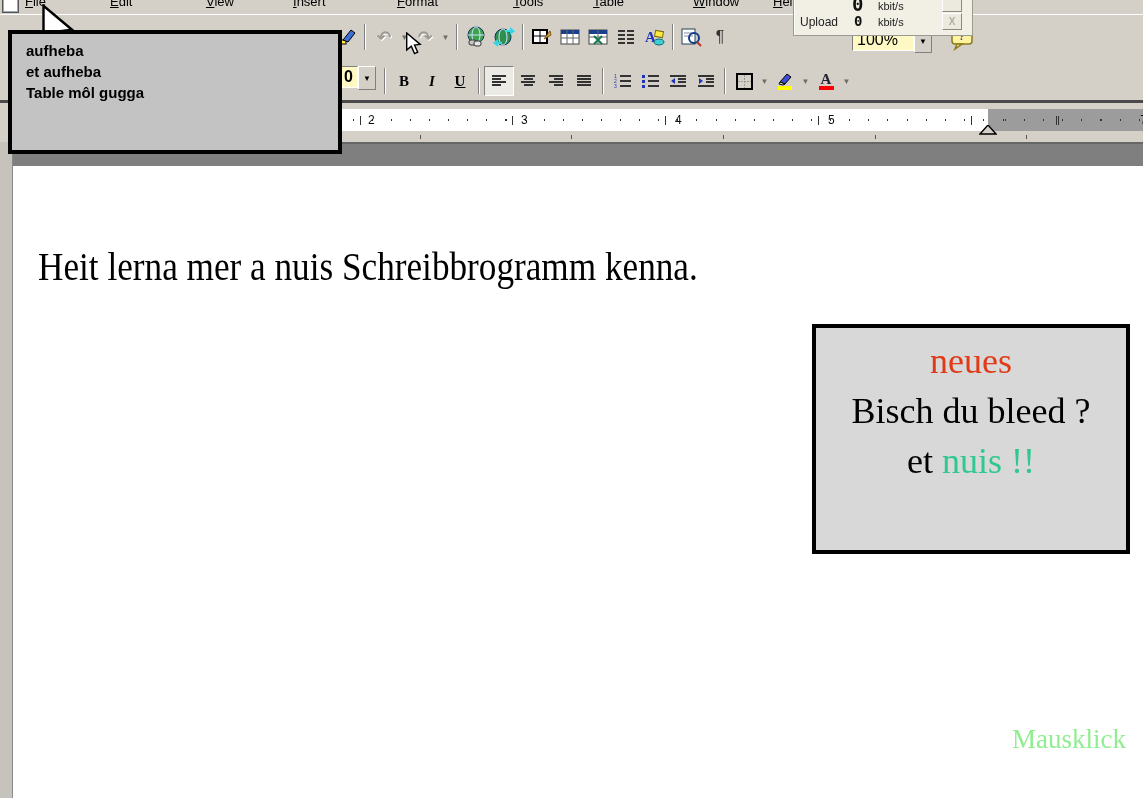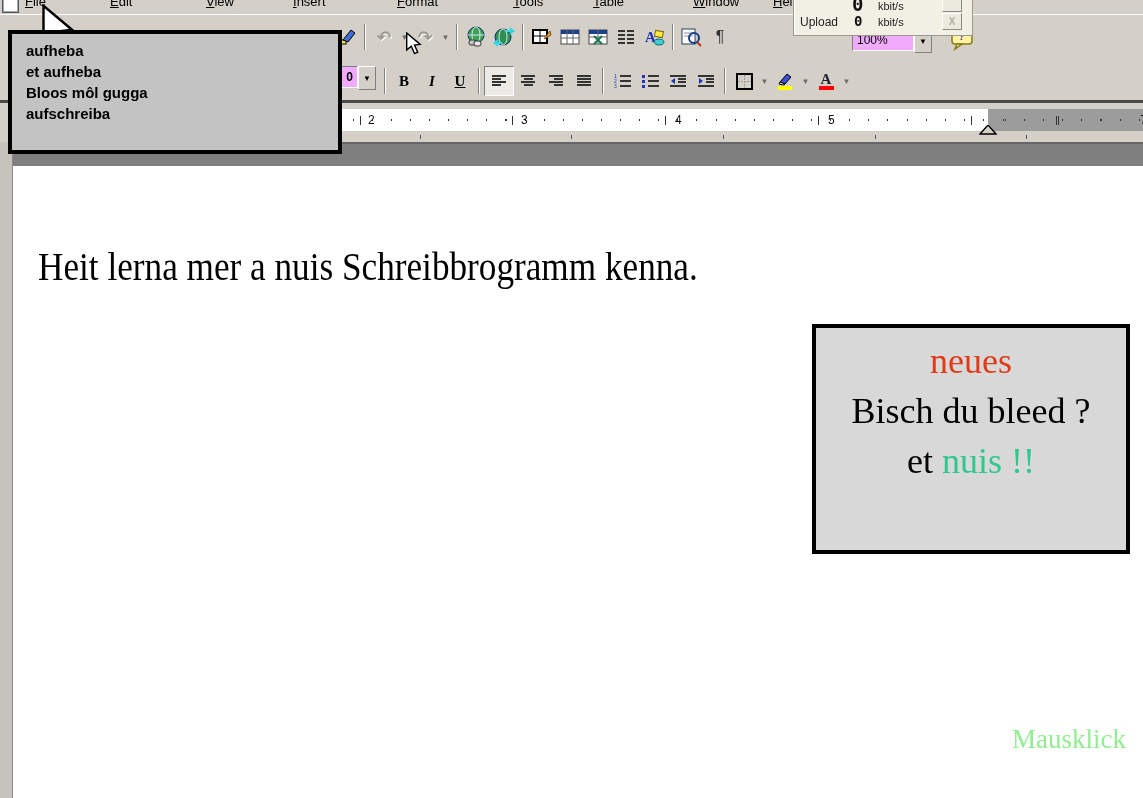--- a/index.html
+++ b/index.html
@@ -23,22 +23,22 @@
        position:relative;flex:0 0 auto;}
   .btn.pressed{background:#eceae4;border:1px solid;border-color:#808080 #fff #fff #808080;}
   .dd{width:13px;height:26px;display:flex;align-items:center;justify-content:center;
       color:#6f6c66;font-size:8px;flex:0 0 auto;}
   .sep{width:0;height:26px;border-left:1px solid #808080;border-right:1px solid #fff;
        margin:0 4px;flex:0 0 auto;}
   .ghost{color:#9e9b94;text-shadow:1px 1px 0 #fff;font-size:17px;font-weight:bold;}
   .fmt-bottomline{position:absolute;left:0;top:100px;width:1143px;height:3px;background:#4a4a4a;}
 
   .combo{position:absolute;display:flex;}
-  .combo .field{background:#f0abfc;border:1px solid;border-color:#808080 #fff #fff #808080;
-                height:20px;display:flex;align-items:center;font-size:12px;padding:0 4px;}
+  .combo .field{background:#fef9c3;border:1px solid;border-color:#808080 #fff #fff #808080;
+                height:20px;display:flex;align-items:center;font-size:16px;padding:0 4px;}
   .combo .cbtn{width:16px;height:22px;background:#d4d0c8;border:1px solid;
                border-color:#fff #808080 #808080 #fff;display:flex;align-items:center;
                justify-content:center;font-size:8px;color:#000;}
   #fontsize-combo{left:300px;top:66px;}
   #fontsize-combo .field{width:48px;justify-content:flex-end;font-weight:bold;}
   #zoom-combo{left:852px;top:29px;}
   #zoom-combo .field{width:52px;}
 
   .bchar{font-weight:bold;font-size:15px;font-family:"Liberation Serif",serif;}
   .ichar{font-style:italic;font-weight:bold;font-size:15px;font-family:"Liberation Serif",serif;}
@@ -418,22 +418,21 @@
 
   <div class="bigcursor">
     <svg width="36" height="50" viewBox="0 0 24 33">
       <path d="M1 1 L1 25 L7.5 19.5 L12 30 L16.5 28 L12 18 L20 17 Z" fill="#fff" stroke="#000" stroke-width="1.6"></path>
     </svg>
   </div>
 
   <div class="ctx">
     <div class="ctx-item">aufheba</div>
     <div class="ctx-item">et aufheba</div>
-    <div class="ctx-item">Bloos môl gugga</div>
-    <div class="ctx-item">aufschreiba</div>
+    <div class="ctx-item">Table môl gugga</div>
   </div>
 
   <div class="bw">
     <span class="lcd bw-zero1">0</span>
     <span class="bw-unit1">kbit/s</span>
     <span class="bw-upload">Upload</span>
     <span class="lcd bw-zero2">0</span>
     <span class="bw-unit2">kbit/s</span>
     <div class="bw-btn bw-btn1"></div>
     <div class="bw-btn bw-btn2">X</div>

